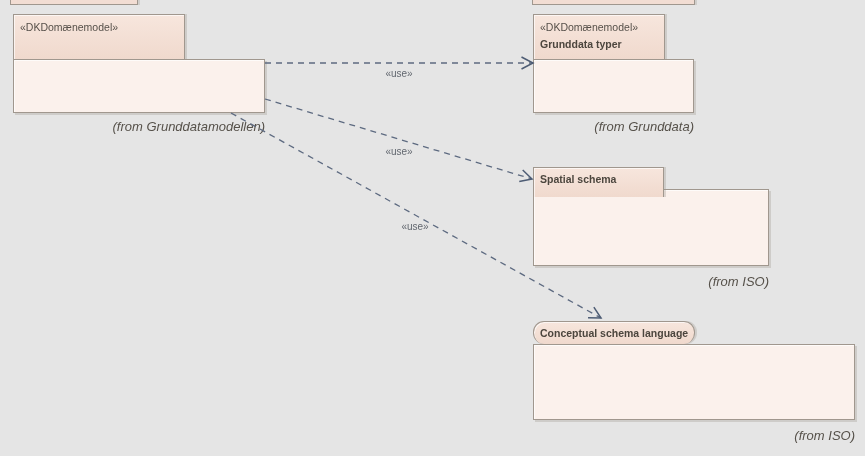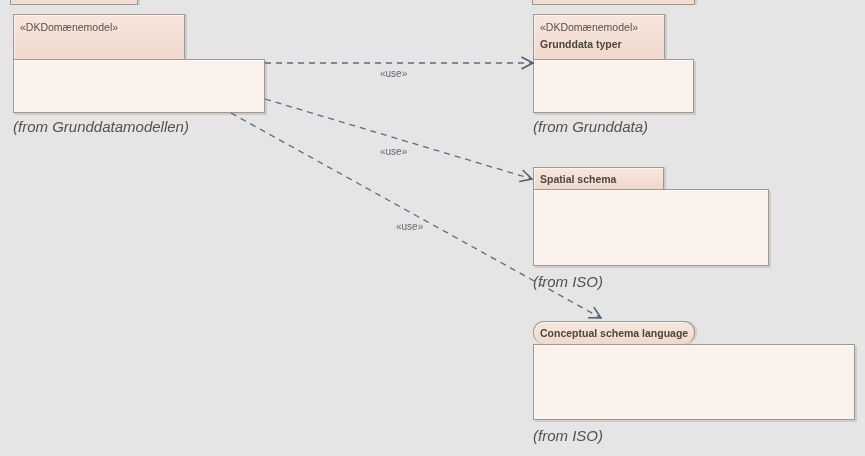--- a/index.html
+++ b/index.html
@@ -26,25 +26,25 @@
     background:#fbf1ec; border:1px solid #a0978e;
     box-shadow:2px 2px 0 rgba(160,152,144,0.32), inset 1px 1px 0 rgba(255,255,255,0.7);
   }
   .stereo {
     font-size:10.5px; color:#56504a; line-height:17px; white-space:nowrap;
   }
   .pname {
     font-size:10.5px; font-weight:bold; color:#4c463e; line-height:17px; white-space:nowrap;
   }
   .caption {
-    position:absolute; font-size:15px; font-style:italic; color:#56514a;
-    text-align:left; line-height:13px; z-index:1;
+    position:absolute; font-size:13px; font-style:italic; color:#56514a;
+    text-align:right; line-height:13px; z-index:1;
   }
   .use-label {
-    position:absolute; width:38px; text-align:left;
+    position:absolute; width:38px; text-align:center;
     font-size:10px; color:#62676f; z-index:4; background:transparent;
   }
   svg.connectors { position:absolute; left:0; top:0; z-index:3; }
   .dep { stroke:#5d6a80; stroke-width:1.3; stroke-dasharray:6 5; fill:none; }
 </style>
 </head>
 <body>
 
 <div class="canvas">
 
@@ -62,21 +62,21 @@
   <div>
     <div class="pkg-tab" style="left:533px; top:14px; width:132px; height:45px;">
       <div class="stereo">«DKDomænemodel»</div>
       <div class="pname">Grunddata typer</div>
     </div>
     <div class="pkg-body" style="left:533px; top:59px; width:161px; height:54px;"></div>
     <div class="caption" style="left:533px; top:120px; width:161px;">(from Grunddata)</div>
   </div>
 
   <div>
-    <div class="pkg-tab single" style="left:533px; top:167px; width:131px; height:22px;">
+    <div class="pkg-tab single" style="left:533px; top:167px; width:131px; height:30px;">
       <div class="pname">Spatial schema</div>
     </div>
     <div class="pkg-body" style="left:533px; top:189px; width:236px; height:77px;"></div>
     <div class="caption" style="left:533px; top:275px; width:236px;">(from ISO)</div>
   </div>
 
   <div>
     <div class="pkg-tab single" style="left:533px; top:321px; width:162px; height:23px;border-radius:11px;">
       <div class="pname">Conceptual schema language</div>
     </div>

